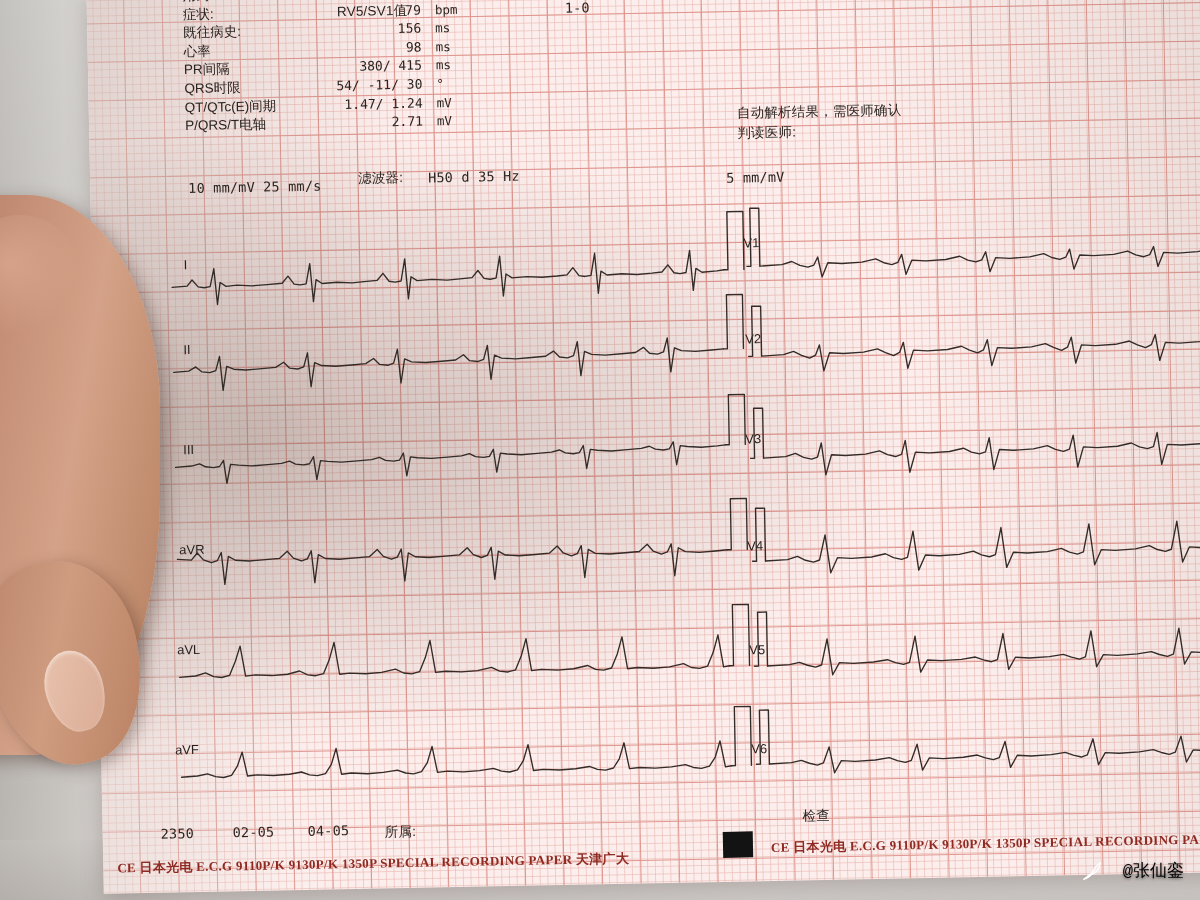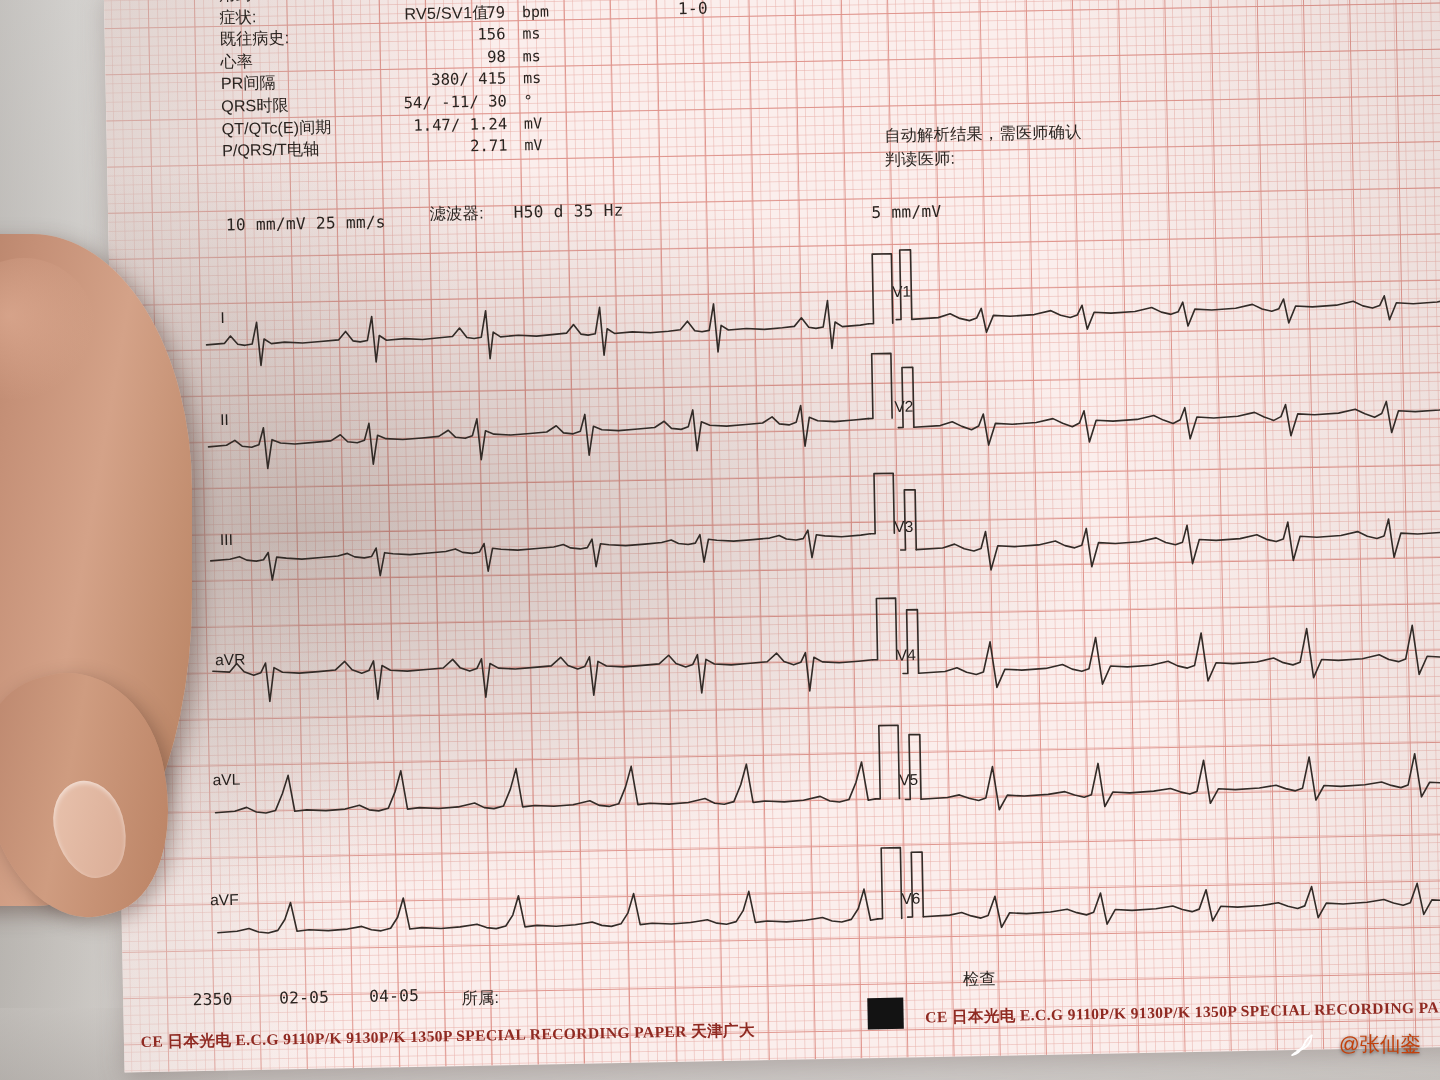--- a/index.html
+++ b/index.html
@@ -186,24 +186,24 @@
 
   
   .watermark {
     position: absolute;
     right: 16px;
     bottom: 18px;
     z-index: 40;
     display: flex;
     align-items: center;
     gap: 20px;
-    color: #c2410c;
+    color: #000000;
     font-size: 17px;
     text-shadow: 0 1px 3px rgba(0,0,0,.55);
-    font-family: Liberation Sans, sans-serif;
+    font-family: Liberation Mono, monospace;
   }
   .wm-logo { width: 22px; height: 22px; }
 
   
   .traces { position: absolute; inset: 0; z-index: 9; pointer-events: none; }
 </style>
 </head>
 <body>
 
 <div id="stage">

